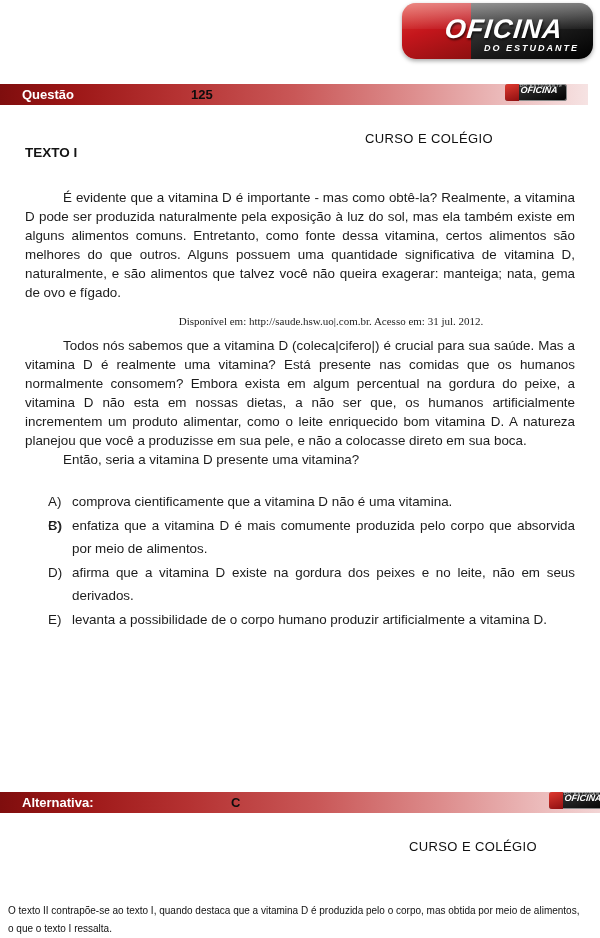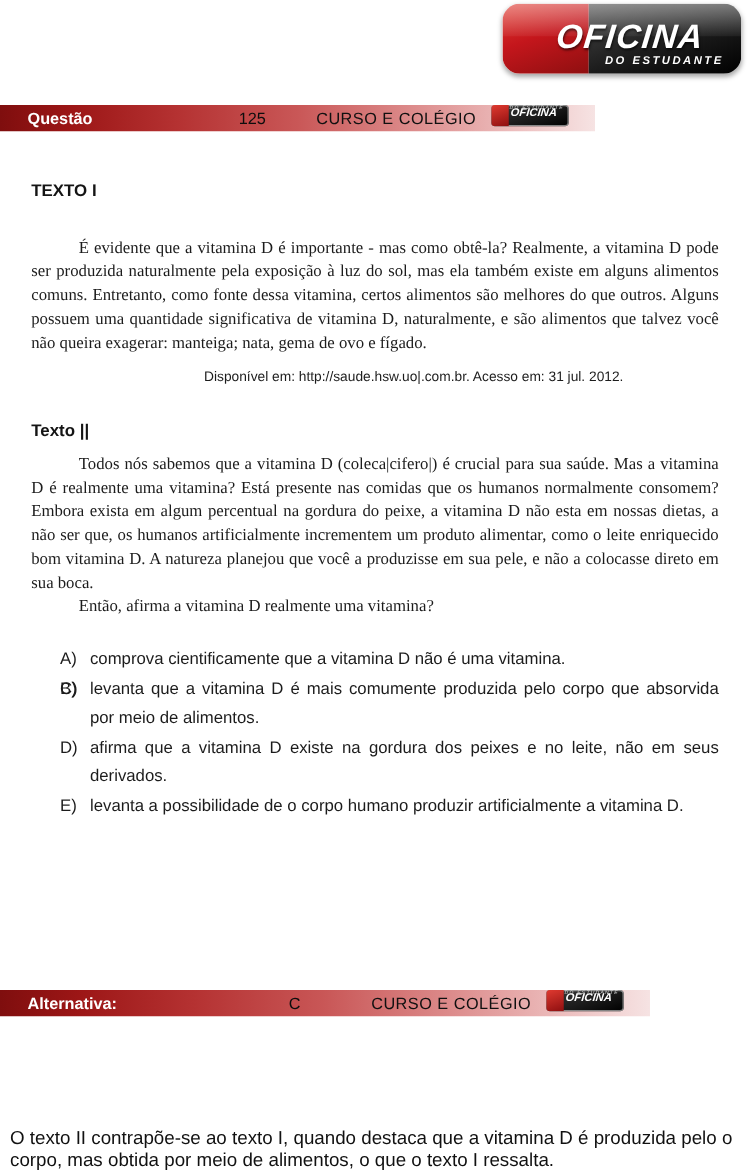--- a/index.html
+++ b/index.html
@@ -25,32 +25,32 @@
     font-style:italic;font-weight:bold;font-size:27px;letter-spacing:1px;
     color:#fff;transform:skewX(-6deg);
     text-shadow:1px 2px 2px rgba(0,0,0,0.6);
   }
   .logo-main .tagline{
     position:absolute;right:14px;bottom:6px;
     font-style:italic;font-weight:bold;font-size:9px;letter-spacing:2px;color:#fff;
   }
   
   .bar{
-    position:absolute;left:0;width:476px;height:21px;
+    position:absolute;left:0;width:588px;height:21px;
     background:linear-gradient(90deg,#7f0e0e 0%,#9c1616 12%,#b53232 30%,
                #c95757 50%,#dd8d8d 70%,#ecbcbc 86%,#f6e3e3 100%);
   }
   .bar-top{top:84px;}
   .bar-bottom{top:792px;padding-left:44px;}
   .bar span{position:absolute;top:0;line-height:21px;font-size:13px;white-space:nowrap;}
   .bar .lbl{left:22px;color:#ffffff;font-weight:bold;}
-  .bar .val{font-weight:normal;color:#0d0d0d;}
+  .bar .val{font-weight:bold;color:#0d0d0d;}
   .bar-top .val{left:191px;}
   .bar-bottom .val{left:231px;}
-  .bar .school{right:95px;color:#101010;letter-spacing:0.4px;}
+  .bar .school{right:95px;color:#101010;letter-spacing:0.4px;margin-top:44px;}
   
   .minilogo{
     position:absolute;right:21px;top:2px;width:62px;height:17px;
     border-radius:3px;overflow:hidden;background:linear-gradient(160deg,#3c3c3c,#000);
     box-shadow:inset 0 0 0 1px rgba(255,255,255,0.5);
   }
   .minilogo .mred{position:absolute;left:0;top:0;bottom:0;width:22%;
     background:linear-gradient(160deg,#e03a30,#8e0f10);}
   .minilogo .mname{
     position:absolute;left:8px;top:1px;width:52px;text-align:center;
@@ -62,38 +62,38 @@
     color:#ddd;letter-spacing:1px;line-height:4px;
   }
   
   .content{position:absolute;top:103px;left:25px;width:550px;}
   h2{font-size:13.5px;font-weight:bold;margin:0;color:#141414;}
   .h-texto1{margin-top:42px;}
   .h-texto2{margin-top:29px;}
   .body-p{
     font-size:13.4px;line-height:19px;text-align:justify;margin:0;color:#1c1c1c;
   }
-  .indent{text-indent:38px;font-family:Liberation Serif, serif;}
+  .indent{text-indent:38px;}
   .first-p{margin-top:28px;}
   .p2{margin-top:9px;}
   .nojust{text-align:left;}
   .source{
-    font-size:11px;margin:13px 0 0 0;text-align:center;padding-left:62px;color:#1c1c1c;
+    font-size:11px;margin:13px 0 0 0;text-align:center;padding-left:62px;color:#1c1c1c;font-family:Liberation Serif, serif;
   }
   .stem{
     font-size:13.4px;line-height:24.5px;text-align:justify;
     margin:27px 0 0 0;letter-spacing:0.2px;
   }
   .options{margin-top:21px;line-height:23.5px;font-size:13.4px;}
   .option{position:relative;padding-left:47px;text-align:justify;}
   .option .letter{position:absolute;left:23px;}
   
   .footer{
     position:absolute;top:902px;left:8px;width:578px;
-    font-size:15px;line-height:17.5px;color:#111;text-align:left;
+    font-size:10px;line-height:17.5px;color:#111;text-align:left;
   }
 </style>
 </head>
 <body>
 
 <div class="page">
 
   <div class="logo-main">
     <div class="red"></div>
     <div class="black"></div>
@@ -112,36 +112,35 @@
       <span class="mtag">DO ESTUDANTE</span>
     </span>
   </div>
 
   <div class="content">
 
     <h2 class="h-texto1">TEXTO I</h2>
     <p class="body-p indent first-p">É evidente que a vitamina D é importante - mas como obtê-la? Realmente, a vitamina D pode ser produzida naturalmente pela exposição à luz do sol, mas ela também existe em alguns alimentos comuns. Entretanto, como fonte dessa vitamina, certos alimentos são melhores do que outros. Alguns possuem uma quantidade significativa de vitamina D, naturalmente, e são alimentos que talvez você não queira exagerar: manteiga; nata, gema de ovo e fígado.</p>
     <p class="source">Disponível em: http://saude.hsw.uo|.com.br. Acesso em: 31 jul. 2012.</p>
 
-    <h2 class="h-texto2">Texto ||</h2>
     <p class="body-p indent p2">Todos nós sabemos que a vitamina D (coleca|cifero|) é crucial para sua saúde. Mas a vitamina D é realmente uma vitamina? Está presente nas comidas que os humanos normalmente consomem? Embora exista em algum percentual na gordura do peixe, a vitamina D não esta em nossas dietas, a não ser que, os humanos artificialmente incrementem um produto alimentar, como o leite enriquecido bom vitamina D. A natureza planejou que você a produzisse em sua pele, e não a colocasse direto em sua boca.</p>
-    <p class="body-p indent nojust">Então, afirma a vitamina D realmente uma vitamina?</p>
+    <p class="body-p indent nojust">Então, seria a vitamina D presente uma vitamina?</p>
 
 
     <div class="options">
       <div class="option">
         <span class="letter">A)</span>
         <span>comprova cientificamente que a vitamina D não é uma vitamina.</span>
       </div>
       <div class="option">
         <span class="letter">B)</span>
       </div>
       <div class="option">
         <span class="letter">C)</span>
-        <span>levanta que a vitamina D é mais comumente produzida pelo corpo que absorvida por meio de alimentos.</span>
+        <span>enfatiza que a vitamina D é mais comumente produzida pelo corpo que absorvida por meio de alimentos.</span>
       </div>
       <div class="option">
         <span class="letter">D)</span>
         <span>afirma que a vitamina D existe na gordura dos peixes e no leite, não em seus derivados.</span>
       </div>
       <div class="option">
         <span class="letter">E)</span>
         <span>levanta a possibilidade de o corpo humano produzir artificialmente a vitamina D.</span>
       </div>
     </div>

